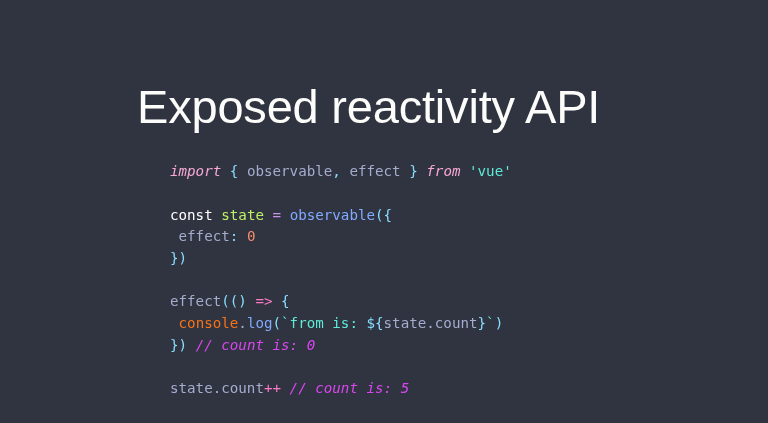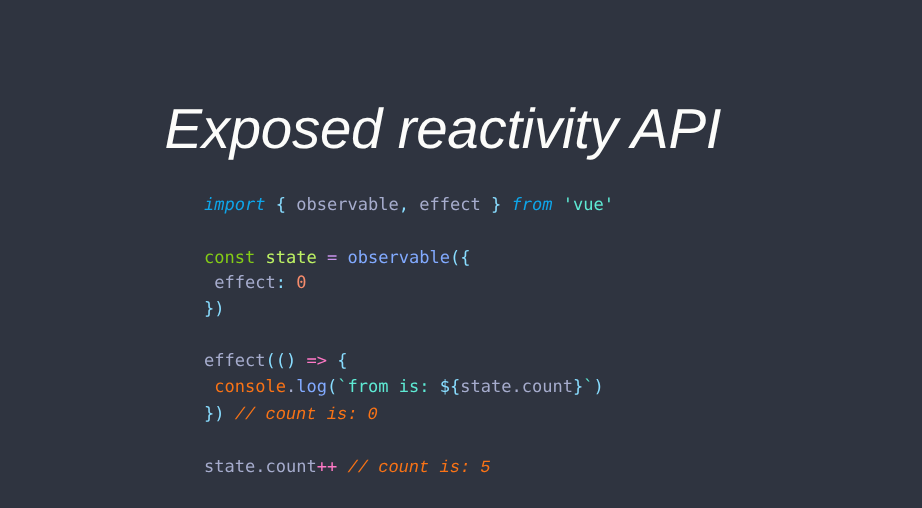--- a/index.html
+++ b/index.html
@@ -25,54 +25,53 @@
     position: absolute;
     left: 137px;
     top: 50px;
     font-family: "Liberation Sans", sans-serif;
     font-weight: 300;
     font-size: 47px;
     letter-spacing: -0.2px;
     line-height: 1.1;
     color: #fcfcfa;
     white-space: nowrap;
-    font-style: italic;
   }
   #code-block {
     position: absolute;
     left: 170px;
     top: 147px;
     font-family: "DejaVu Sans Mono", "Liberation Mono", monospace;
     font-size: 14.2px;
     line-height: 21.7px;
     letter-spacing: 0px;
     white-space: pre;
     color: #a6accd;
   }
   .code-line {
     white-space: pre;
     min-height: 21.7px;
   }
   .code-line.blank {
     height: 21.7px;
   }
   
-  .t-keyword   { color: #0ea5e9; font-style: italic; }
-  .t-declare   { color: #84cc16; }
+  .t-keyword   { color: #f9a8d4; font-style: italic; }
+  .t-declare   { color: #ffffff; }
   .t-variable  { color: #bef264; }
   .t-operator  { color: #c792ea; }
   .t-punct     { color: #89ddff; }
   .t-function  { color: #82aaff; }
   .t-plain     { color: #a6accd; }
   .t-string    { color: #5eead4; }
   .t-number    { color: #f78c6c; }
   .t-object    { color: #f97316; }
   .t-arrow     { color: #ff79c6; }
   .t-increment { color: #ff79c6; }
-  .t-comment   { color: #f97316; font-style: italic; font-family: Liberation Mono, monospace; }
+  .t-comment   { color: #d946ef; font-style: italic; }
 </style>
 </head>
 <body>
 
 <div id="slide">
 
   <h1 id="slide-title">Exposed reactivity API</h1>
 
   <pre id="code-block"><code><span class="code-line"><span class="t-keyword">import</span><span class="t-plain"> </span><span class="t-punct">{</span><span class="t-plain"> observable</span><span class="t-punct">,</span><span class="t-plain"> effect </span><span class="t-punct">}</span><span class="t-plain"> </span><span class="t-keyword">from</span><span class="t-plain"> </span><span class="t-string">'vue'</span></span>
 <span class="code-line blank"></span>

